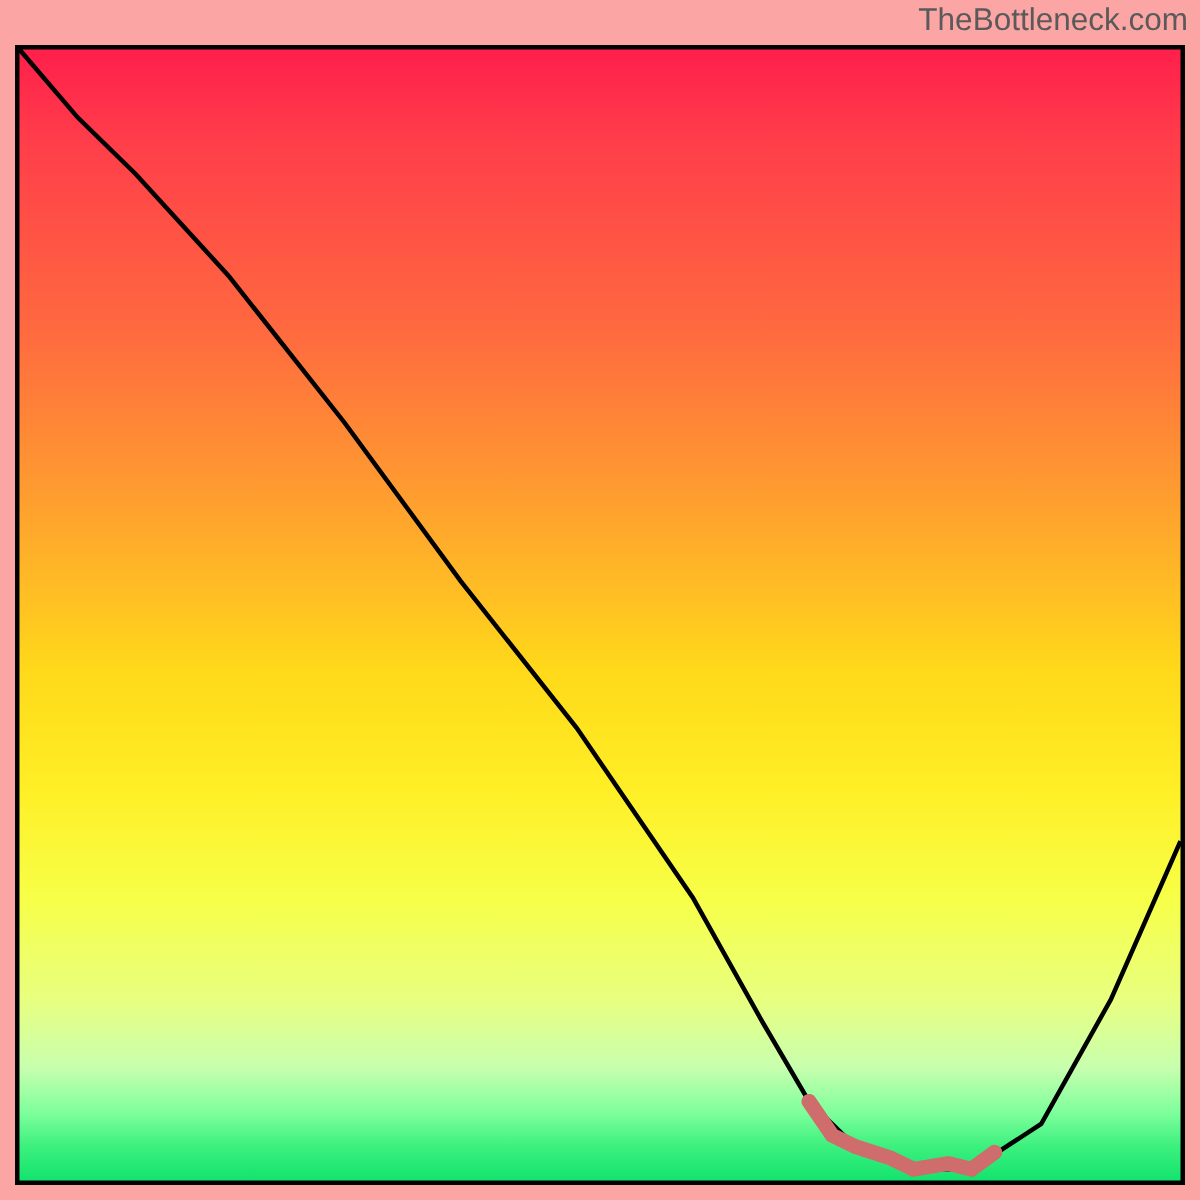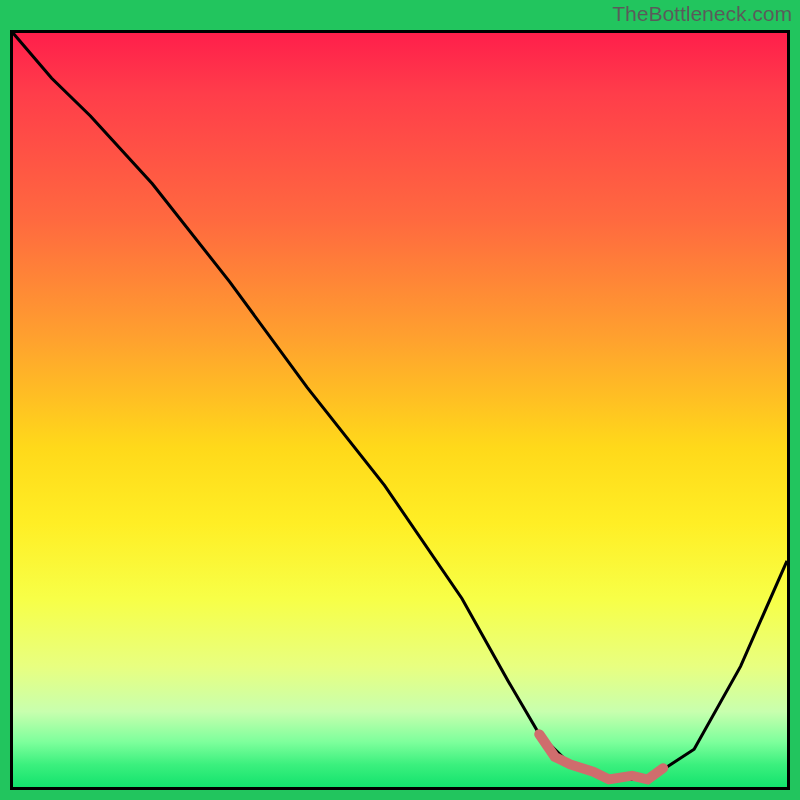--- a/index.html
+++ b/index.html
@@ -6,21 +6,21 @@
     margin: 0;
     padding: 0;
     background: #fff;
     font-family: Arial, sans-serif;
   }
   #stage {
     position: relative;
     width: 800px;
     height: 800px;
     margin: 0;
-    background: #22c55e;
+    background: #fca5a5;
   }
   #watermark {
     position: absolute;
     top: 2px;
     right: 8px;
     color: #5a5a5a;
     font-size: 21px;
     font-weight: 400;
     font-family: Arial, sans-serif;
     letter-spacing: 0px;

